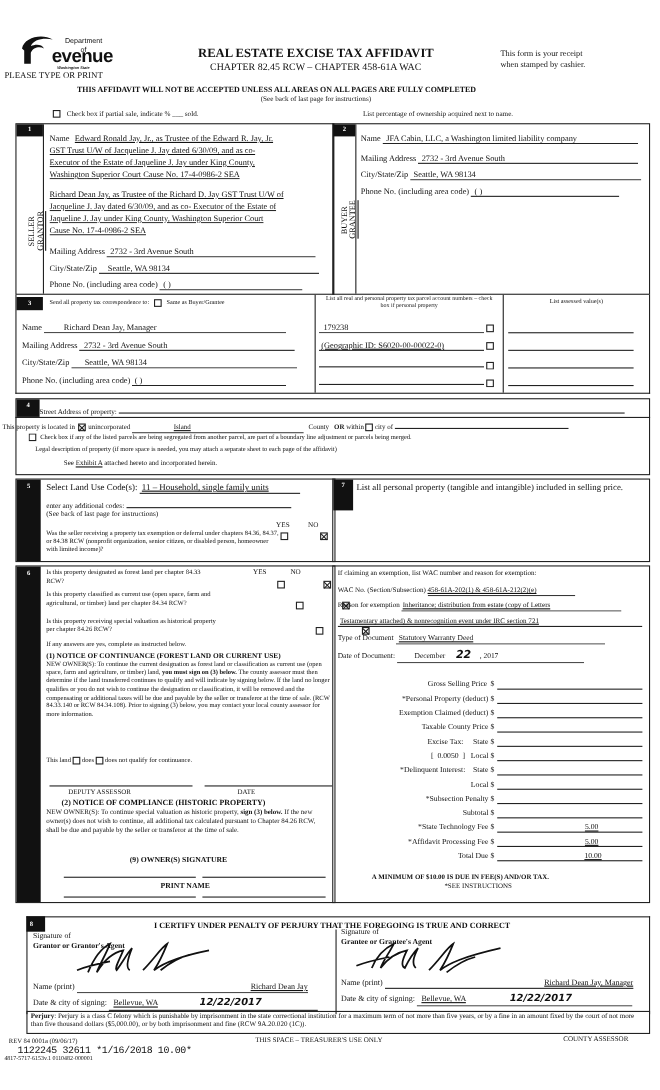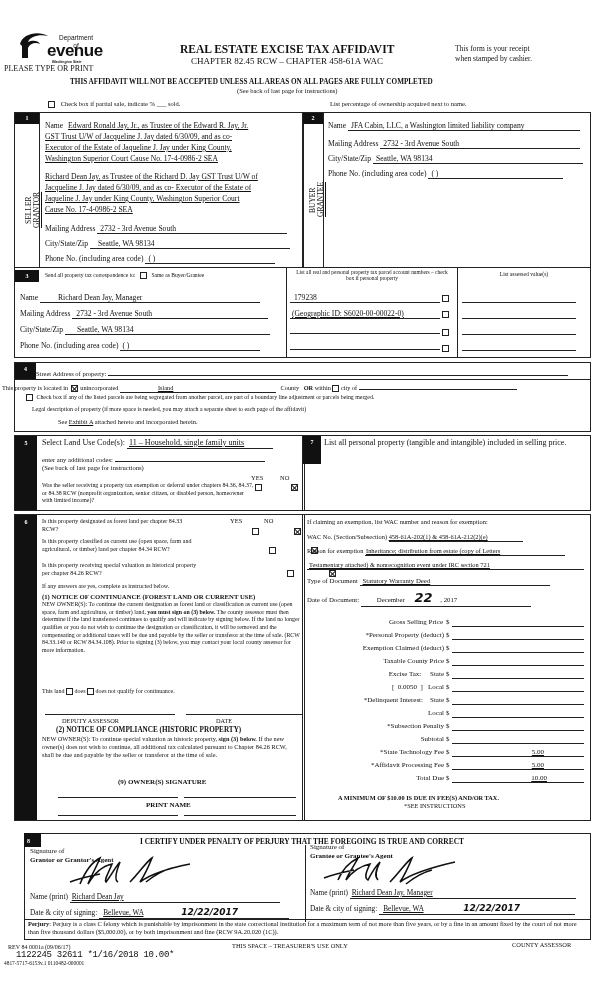--- a/index.html
+++ b/index.html
@@ -283,21 +283,21 @@
   <span class="fill" style="width:277px;padding-left:2px;text-decoration:underline;">Testamentary attached) &amp;  nonrecognition event under IRC section 721</span>
 </div>
 <div class="field-row" style="left:307px;top:577px;font-size:6.8px;">
   <span>Type of Document</span>
   <span class="fill" style="width:190px;padding-left:3px;text-decoration:underline;">Statutory Warranty Deed</span>
 </div>
 <div class="field-row" style="left:307px;top:590px;font-size:6.8px;">
   <span>Date of Document:</span>
   <span class="fill" style="width:170px;padding-left:16px;">
     <span>December</span>
-    <span class="hw" style="margin-left:8px;font-size:13px;">22</span>
+    <span class="hw" style="margin-left:8px;font-size:10px;">22</span>
     <span style="margin-left:6px;">, 2017</span>
   </span>
 </div>
 
 <div class="abs" style="left:302px;top:618px;width:285px;font-size:7px;">
   <div class="abs" style="top:0px;left:0;width:285px;">
     <span class="abs right" style="right:144px;">Gross Selling Price</span>
     <span class="abs" style="left:144px;">$</span>
     <span class="abs line right" style="left:150px;width:132px;height:9px;padding-right:42px;"></span>
   </div>
@@ -372,37 +372,37 @@
 <div class="abs" style="left:305px;top:845px;width:1px;height:77px;background:#222;"></div>
 
 
 <div class="abs" style="left:30px;top:847px;font-size:7px;">Signature of</div>
 <div class="abs bold" style="left:30px;top:856px;font-size:7px;">Grantor or Grantor's Agent</div>
 <svg class="abs" style="left:60px;top:852px;" width="140" height="38" viewBox="0 0 140 38">
   <path class="sig" d="M10 30 C20 26,30 24,40 22 M20 32 C25 20,32 10,40 6 C36 16,30 26,28 32 C34 22,42 14,52 12 C48 22,44 28,46 30 C52 22,56 14,60 10 C56 20,54 28,58 30 M70 30 C80 20,86 10,92 6 C88 16,84 24,80 30 C88 24,100 18,130 12 M86 30 C96 22,104 18,112 16"></path>
 </svg>
 <div class="field-row" style="left:30px;top:893px;font-size:7.3px;">
   <span>Name (print)</span>
-  <span class="fill" style="width:210px;padding-left:2px;text-decoration:underline;">Richard Dean Jay</span>
+  <span class="fill" style="width:210px;padding-left:2px;text-decoration:underline;text-align:right;">Richard Dean Jay</span>
 </div>
 <div class="field-row" style="left:30px;top:907px;font-size:7.3px;">
   <span>Date &amp; city of signing:</span>
   <span class="fill" style="width:190px;padding-left:4px;">
     <span class="u">Bellevue, WA</span>
     <span class="hw" style="margin-left:36px;font-size:9px;">12/22/2017</span>
   </span>
 </div>
 
 
 <div class="abs" style="left:310px;top:843px;font-size:7px;">Signature of</div>
 <div class="abs bold" style="left:310px;top:852px;font-size:7px;">Grantee or Grantee's Agent</div>
 <svg class="abs" style="left:320px;top:852px;" width="140" height="36" viewBox="0 0 140 36">
   <path class="sig" d="M4 26 C14 22,24 20,34 18 M18 28 C22 18,30 10,38 6 C34 14,28 22,26 28 C32 20,40 14,50 12 C46 20,44 26,48 28 C52 20,56 14,60 10 C56 18,54 24,58 28 M70 30 C80 20,86 10,92 6 C88 16,84 24,80 30 C88 24,100 18,135 10 M86 32 C96 24,104 20,112 18"></path>
 </svg>
-<div class="field-row" style="left:310px;top:889px;font-size:7.3px;">
+<div class="field-row" style="left:310px;top:889px;font-size:7.3px;text-align:right;">
   <span>Name (print)</span>
   <span class="fill" style="width:226px;padding-left:2px;text-decoration:underline;">Richard Dean Jay, Manager</span>
 </div>
 <div class="field-row" style="left:310px;top:903px;font-size:7.3px;">
   <span>Date &amp; city of signing:</span>
   <span class="fill" style="width:196px;padding-left:4px;">
     <span class="u">Bellevue, WA</span>
     <span class="hw" style="margin-left:38px;font-size:9px;">12/22/2017</span>
   </span>
 </div>

